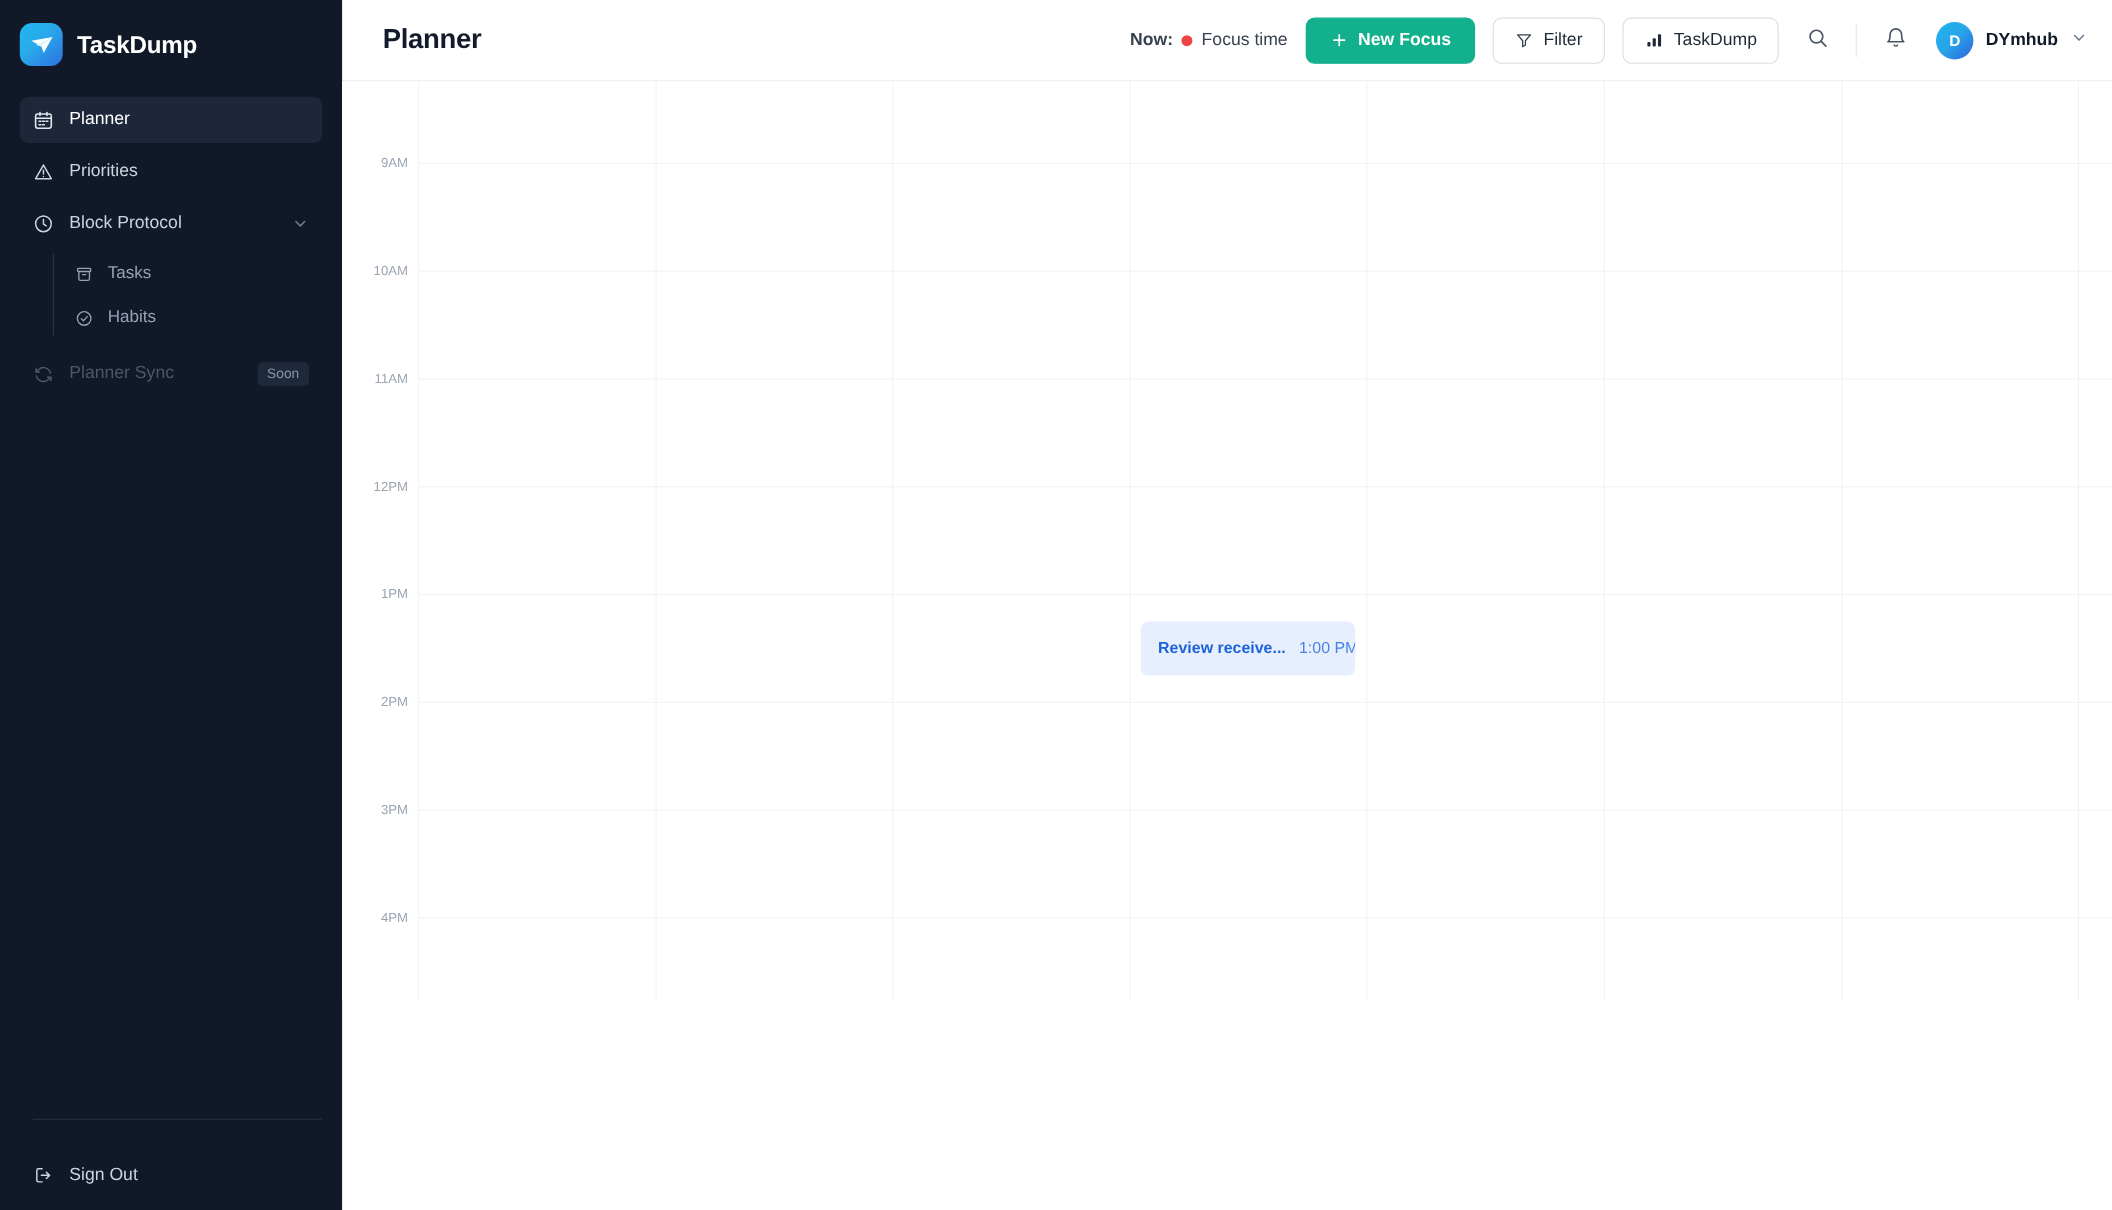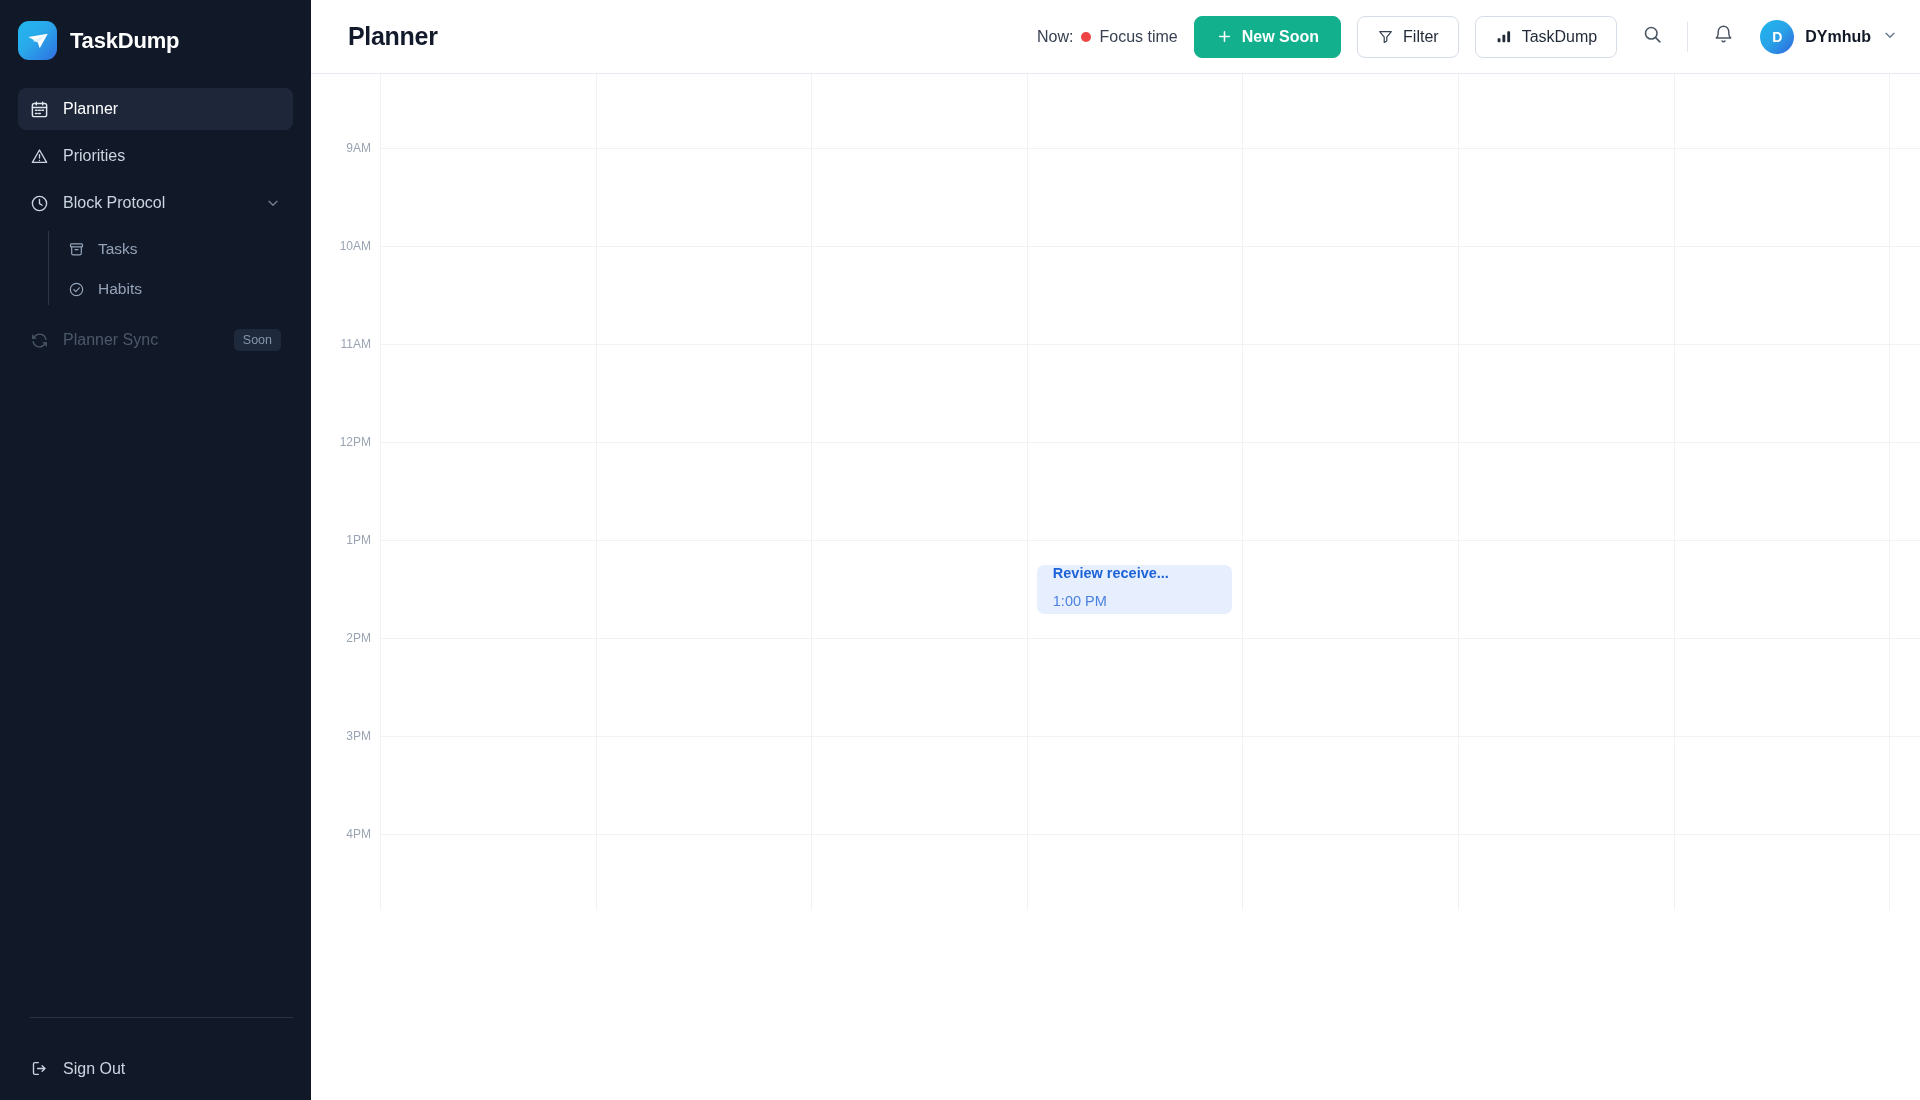--- a/index.html
+++ b/index.html
@@ -92,21 +92,21 @@
     height: 74px; flex: 0 0 74px;
     border-bottom: 1px solid #e6eaf0;
     display: flex; align-items: center;
     padding: 0 22px 0 37px;
     gap: 0;
   }
   .page-title { font-size: 25px; font-weight: 700; color: #121a2b; letter-spacing: -0.3px; }
   .topbar-right { margin-left: auto; display: flex; align-items: center; gap: 16px; }
 
   .now-status { display: flex; align-items: center; gap: 8px; font-size: 16px; color: #1f2937; }
-  .now-label { color: #374151; font-weight: 400; }
+  .now-label { color: #374151; font-weight: 700; }
   .now-dot { width: 10px; height: 10px; border-radius: 50%; background: #ef4444; display:inline-block; }
   .now-text { color: #374151; }
 
   .btn {
     display: inline-flex; align-items: center; gap: 9px;
     height: 42px; padding: 0 19px; border-radius: 8px;
     font-size: 16px; cursor: pointer; white-space: nowrap;
     border: 1px solid #d7dde6; background: #fff; color: #1f2937;
   }
   .btn.primary {
@@ -141,26 +141,25 @@
     transform: translateY(-50%);
     white-space: nowrap;
   }
   .grid-area { position: absolute; left: 69px; right: 0; top: 0; bottom: 0; }
   .hline { position: absolute; left: 0; right: 0; height: 1px; background: #f1f2f5; }
   .vline { position: absolute; top: 0; bottom: 0; width: 1px; background: #f1f2f5; }
   .event {
     position: absolute;
     background: #e7efff;
     border-radius: 7px;
-    display: flex; gap: 12px;
+    display: flex; align-items: center; gap: 12px;
     padding: 0 16px;
     font-size: 14.5px;
     cursor: pointer;
     overflow: hidden;
-    flex-direction: column;
   }
   .event-title { color: #1c63d8; font-weight: 700; white-space: nowrap; }
   .event-time { color: #4b82e0; font-weight: 400; white-space: nowrap; }
 </style>
 </head>
 <body>
 
 <div class="app">
 
   <aside class="sidebar">
@@ -275,21 +274,21 @@
           <span class="now-dot"></span>
           <span class="now-text">Focus time</span>
         </div>
 
         <div class="btn primary">
           <span>
             <svg width="17" height="17" viewBox="0 0 24 24" fill="none" stroke="#ffffff" stroke-width="2.2" stroke-linecap="round">
               <path d="M12 5.2v13.6M5.2 12h13.6"></path>
             </svg>
           </span>
-          <span>New Soon</span>
+          <span>New Focus</span>
         </div>
 
         <div class="btn">
           <span>
             <svg width="17" height="17" viewBox="0 0 24 24" fill="none" stroke="#374151" stroke-width="1.7" stroke-linecap="round" stroke-linejoin="round">
               <path d="M3.8 5.2h16.4l-6.4 7.6v5.4l-3.6 2.2v-7.6z"></path>
             </svg>
           </span>
           <span>Filter</span>
         </div>

